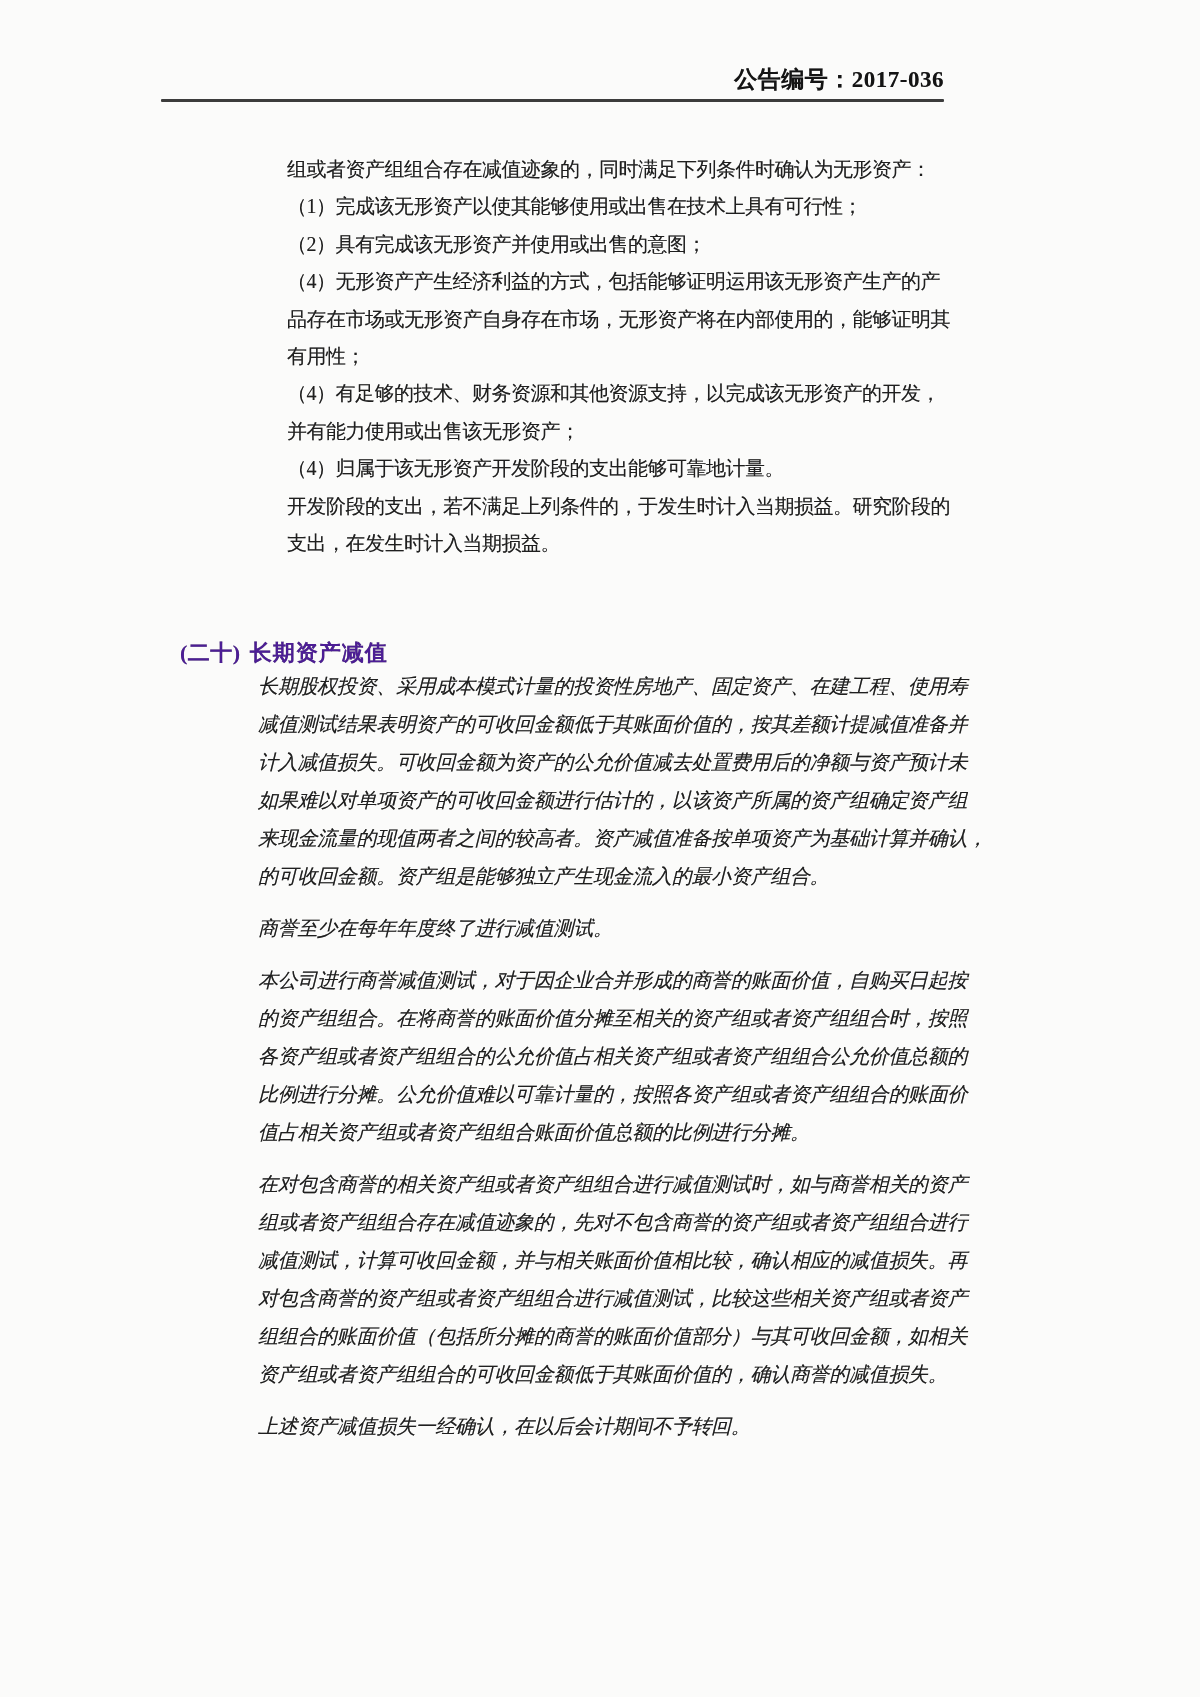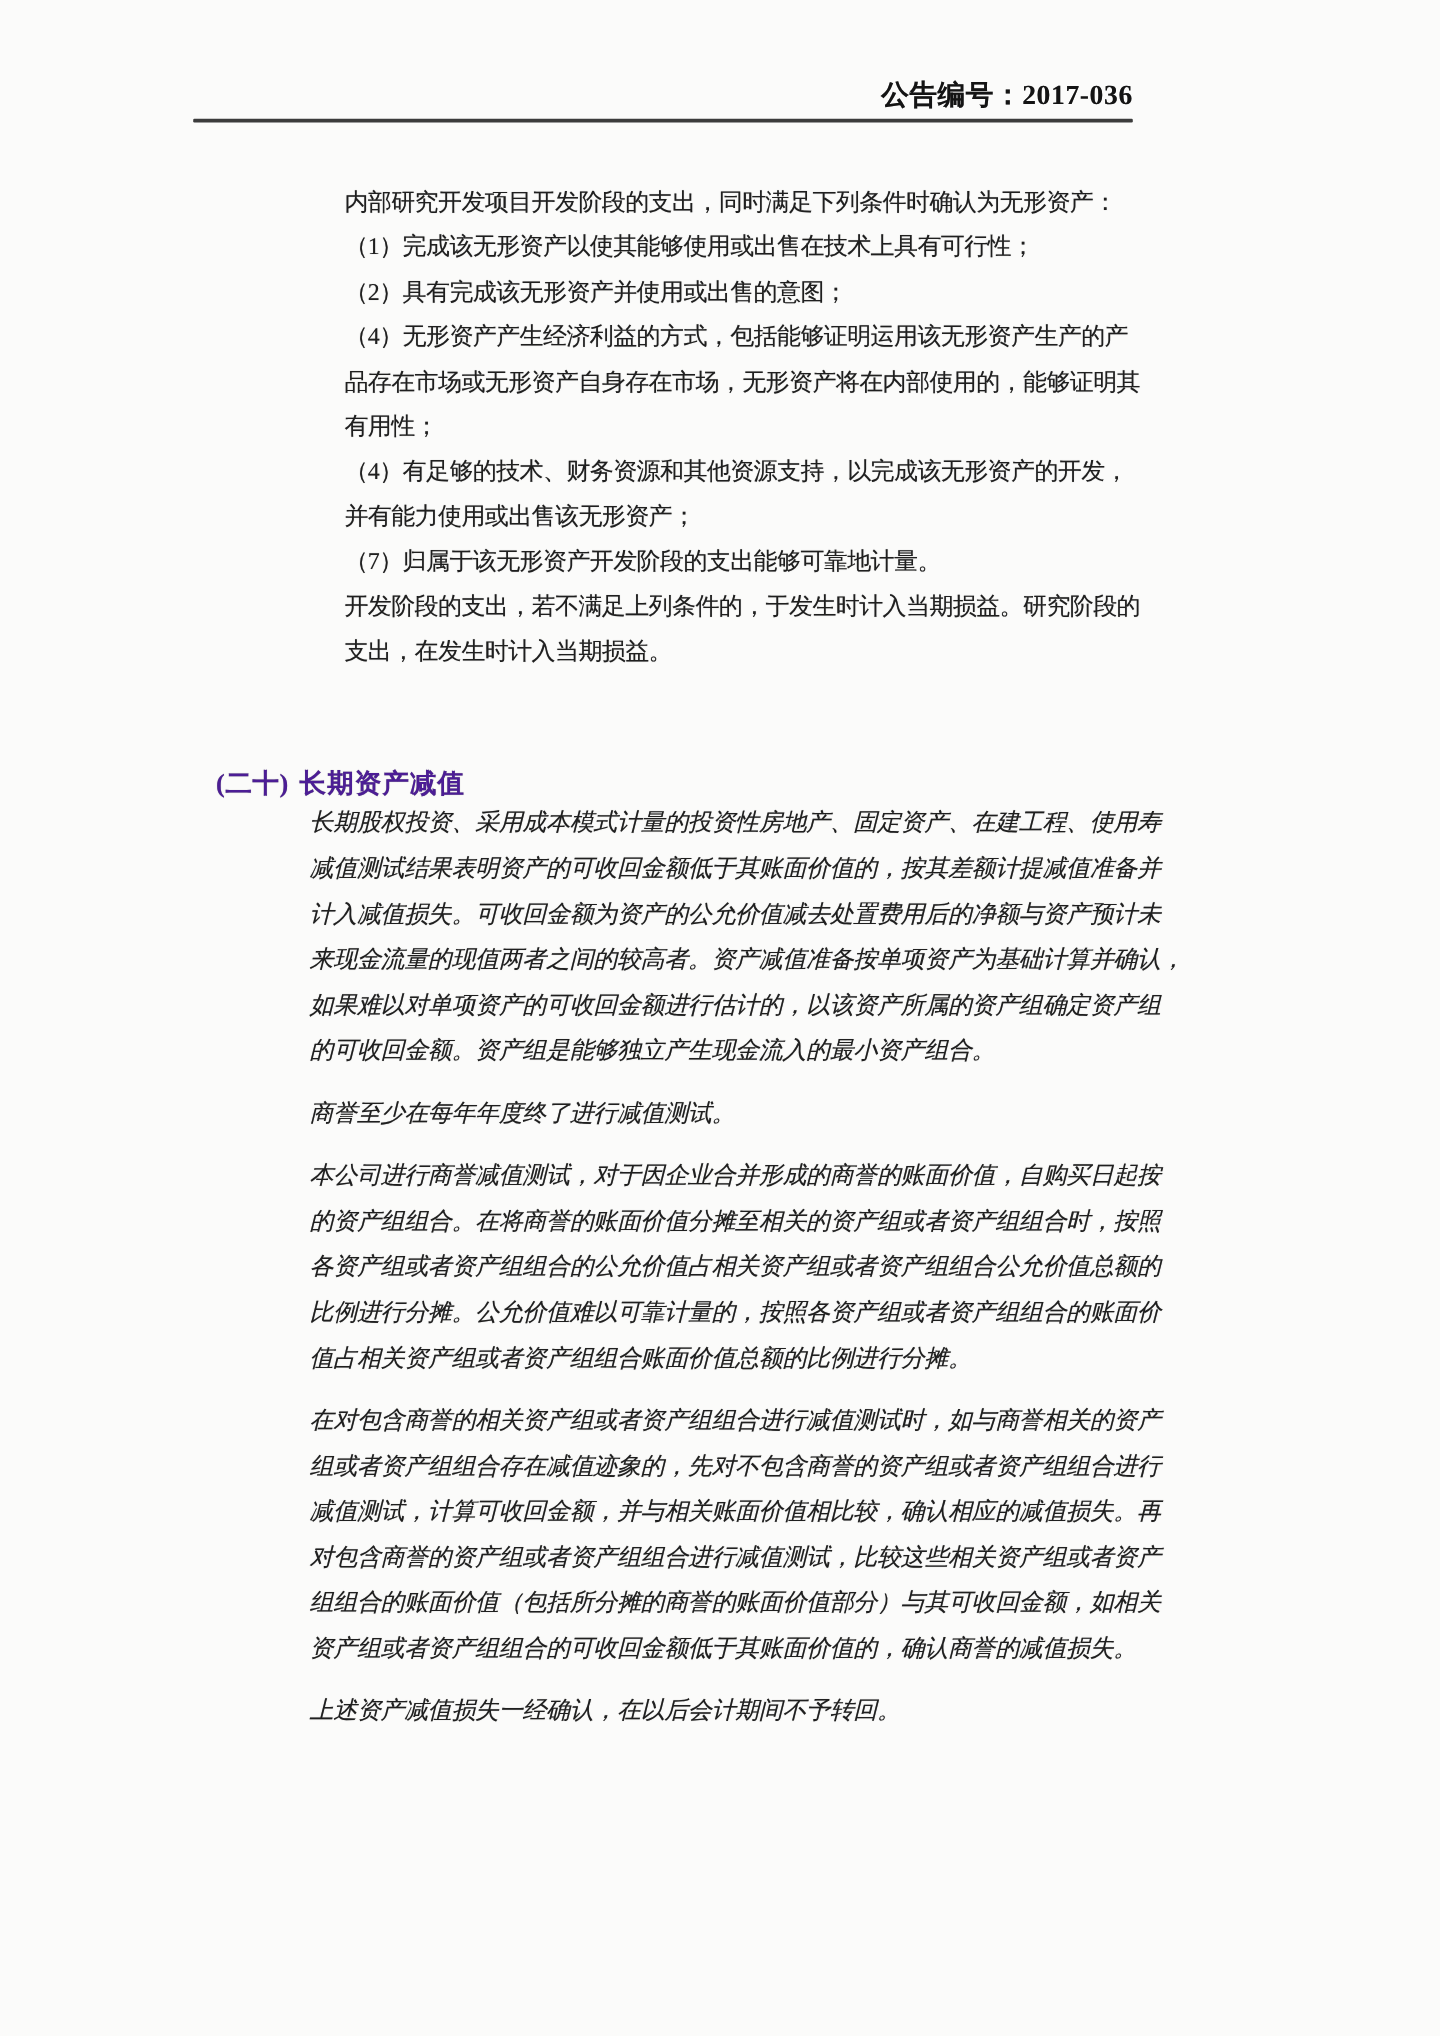--- a/index.html
+++ b/index.html
@@ -65,44 +65,44 @@
 </head>
 <body>
 
 <div class="page">
 
   <span class="ann-no">公告编号：2017-036</span>
 
   <div class="rule"></div>
 
   <div class="upper-block">
-      <div class="ln">内部研究开发项目开发阶段的支出，同时满足下列条件时确认为无形资产：</div>
+      <div class="ln">组或者资产组组合存在减值迹象的，同时满足下列条件时确认为无形资产：</div>
       <div class="ln">（1）完成该无形资产以使其能够使用或出售在技术上具有可行性；</div>
       <div class="ln">（2）具有完成该无形资产并使用或出售的意图；</div>
       <div class="ln">（4）无形资产产生经济利益的方式，包括能够证明运用该无形资产生产的产</div>
       <div class="ln">品存在市场或无形资产自身存在市场，无形资产将在内部使用的，能够证明其</div>
       <div class="ln">有用性；</div>
       <div class="ln">（4）有足够的技术、财务资源和其他资源支持，以完成该无形资产的开发，</div>
       <div class="ln">并有能力使用或出售该无形资产；</div>
-      <div class="ln">（7）归属于该无形资产开发阶段的支出能够可靠地计量。</div>
+      <div class="ln">（4）归属于该无形资产开发阶段的支出能够可靠地计量。</div>
       <div class="ln">开发阶段的支出，若不满足上列条件的，于发生时计入当期损益。研究阶段的</div>
       <div class="ln">支出，在发生时计入当期损益。</div>
     </div>
 
   <div class="sec-heading">
     <span class="sec-num">(二十)</span><span class="sec-title">长期资产减值</span>
   </div>
 
   <div class="sec-body">
       <div class="para">
         <div class="ln">长期股权投资、采用成本模式计量的投资性房地产、固定资产、在建工程、使用寿</div>
         <div class="ln">减值测试结果表明资产的可收回金额低于其账面价值的，按其差额计提减值准备并</div>
         <div class="ln">计入减值损失。可收回金额为资产的公允价值减去处置费用后的净额与资产预计未</div>
+        <div class="ln">如果难以对单项资产的可收回金额进行估计的，以该资产所属的资产组确定资产组</div>
         <div class="ln">来现金流量的现值两者之间的较高者。资产减值准备按单项资产为基础计算并确认，</div>
-        <div class="ln">如果难以对单项资产的可收回金额进行估计的，以该资产所属的资产组确定资产组</div>
         <div class="ln">的可收回金额。资产组是能够独立产生现金流入的最小资产组合。</div>
       </div>
       <div class="para">
         <div class="ln">商誉至少在每年年度终了进行减值测试。</div>
       </div>
       <div class="para">
         <div class="ln">本公司进行商誉减值测试，对于因企业合并形成的商誉的账面价值，自购买日起按</div>
         <div class="ln">的资产组组合。在将商誉的账面价值分摊至相关的资产组或者资产组组合时，按照</div>
         <div class="ln">各资产组或者资产组组合的公允价值占相关资产组或者资产组组合公允价值总额的</div>
         <div class="ln">比例进行分摊。公允价值难以可靠计量的，按照各资产组或者资产组组合的账面价</div>

